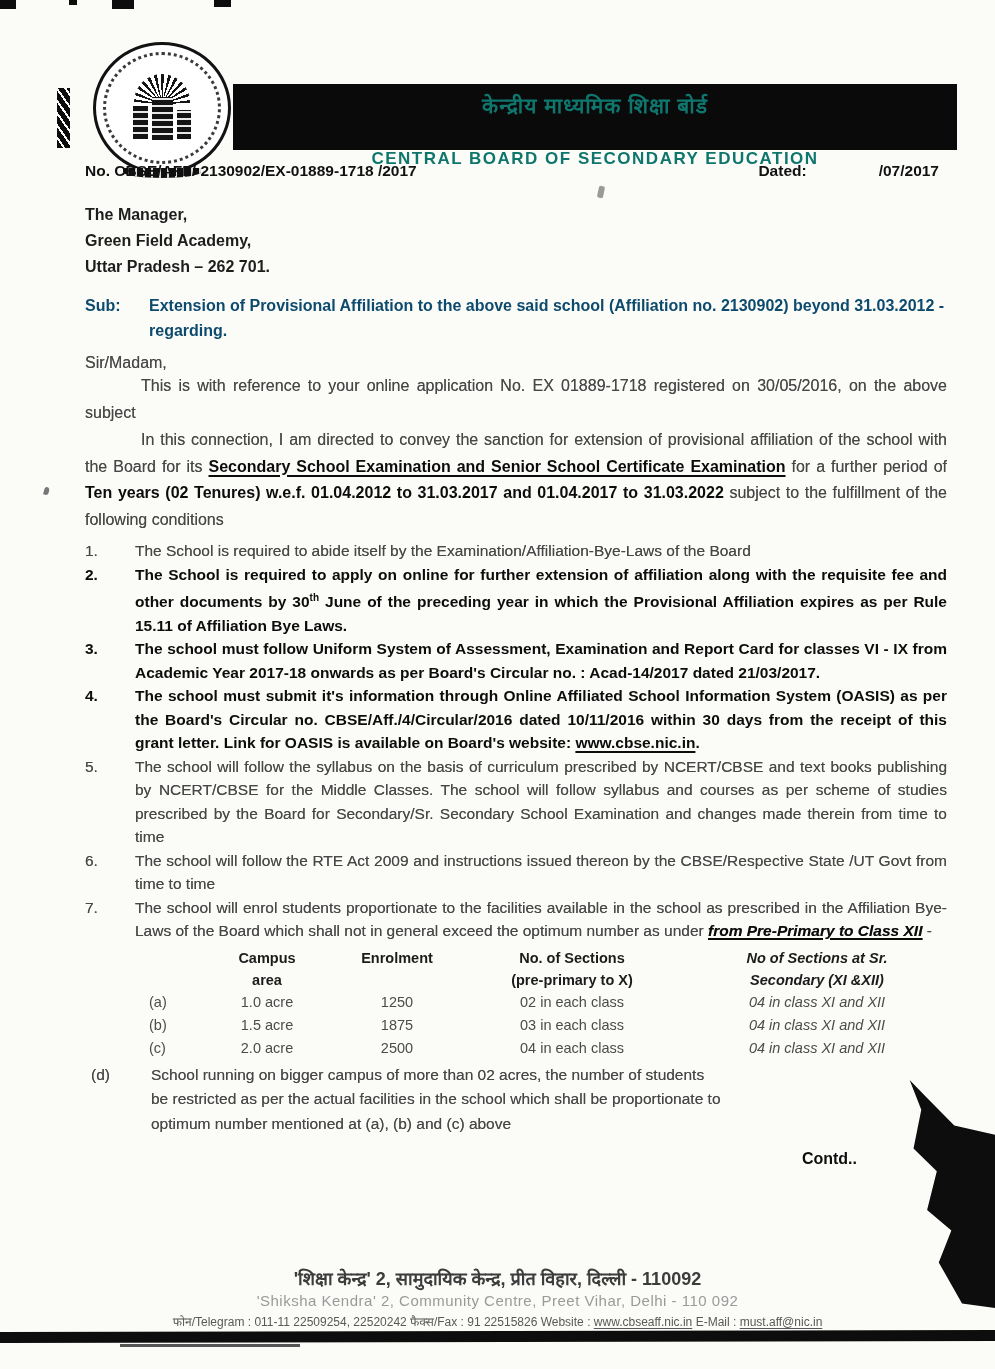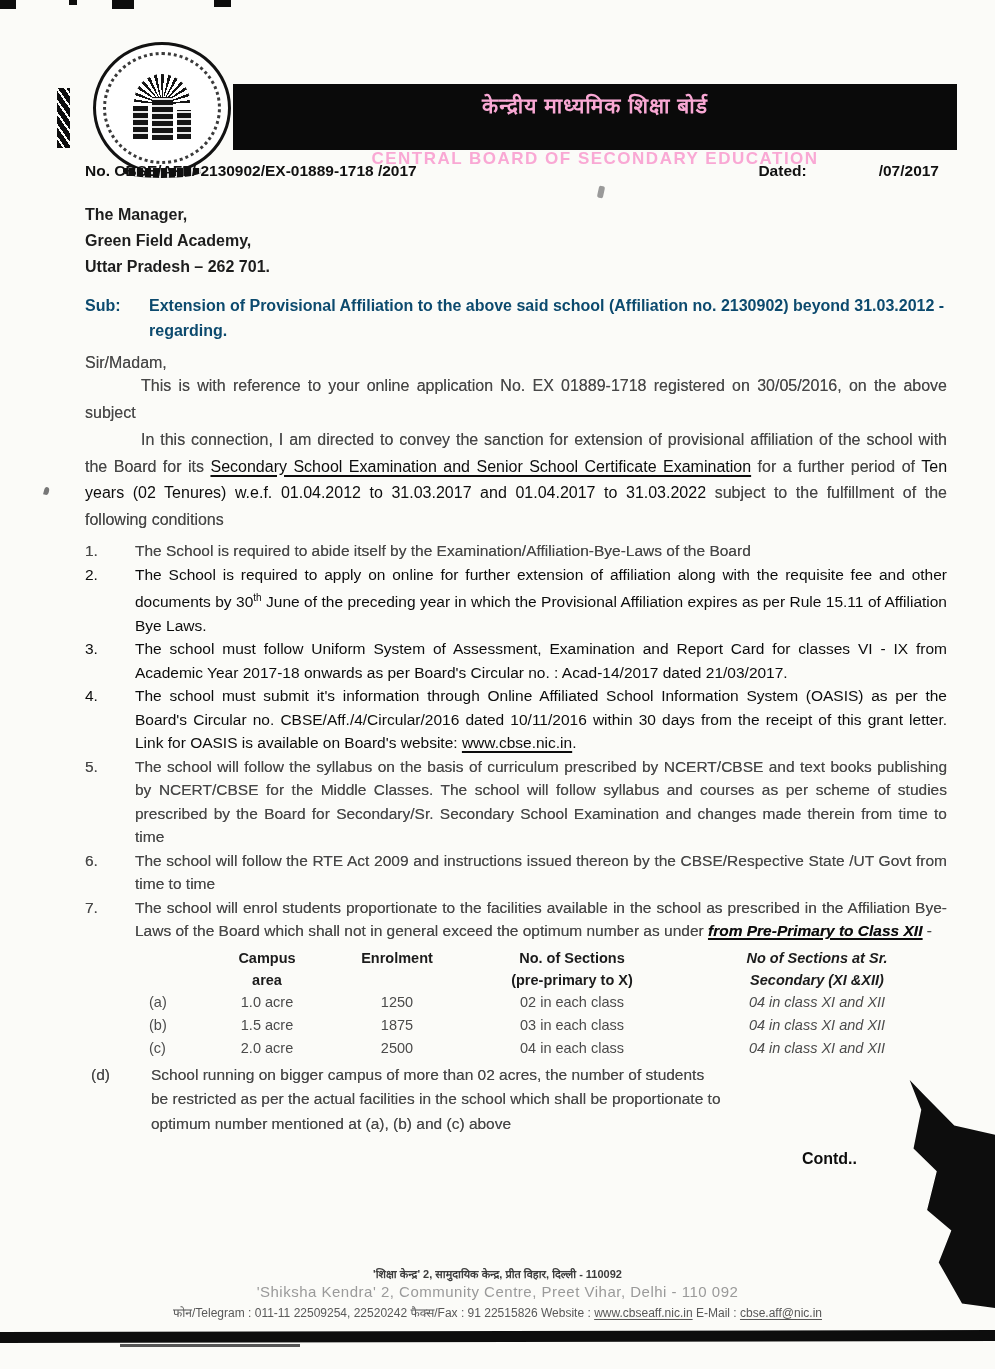--- a/index.html
+++ b/index.html
@@ -41,35 +41,35 @@
          border-radius:56px 56px 0 0; }
   .bld { position:absolute; background:#141414;
          background-image:repeating-linear-gradient(0deg, transparent 0 5px, rgba(255,255,255,.9) 5px 7px); }
   .b1 { left:20%; bottom:16%; width:15%; height:36%; }
   .b2 { left:40%; bottom:14%; width:21%; height:48%; }
   .b3 { left:66%; bottom:16%; width:14%; height:32%; }
   .ribbon { position:absolute; left:12px; right:12px; bottom:0; height:24px; background:#101010;
             border-radius:8px 8px 50% 50%;
             background-image:repeating-linear-gradient(90deg, transparent 0 6px, rgba(255,255,255,.85) 6px 8px);
             background-clip:content-box; padding:8px 18px 6px; box-sizing:border-box; }
-  .banner { position:absolute; left:233px; top:84px; width:724px; height:66px; background:#0a0a0a; color:#f9a8d4; text-align:center; }
+  .banner { position:absolute; left:233px; top:84px; width:724px; height:66px; background:#0a0a0a; color:#0f766e; text-align:center; }
   .banner .hi { font-size:21px; font-weight:bold; letter-spacing:1px; padding-top:7px; }
   .banner .en { font-size:17px; font-weight:bold; letter-spacing:1.5px; padding-top:4px;margin-top:26px; }
 
   
   .content { position:absolute; left:85px; top:162px; width:862px; }
   .refrow { display:flex; justify-content:space-between; font-weight:bold; font-size:15.5px; color:#111; }
   .refrow .right { display:flex; gap:72px; padding-right:8px; }
   .recipient { margin-top:22px; font-weight:bold; font-size:16px; line-height:26px; color:#1d1d1d; }
   .subject { margin-top:13px; display:flex; font-weight:bold; font-size:16px; line-height:25px; color:#0c4a6e; }
   .subject .lbl { width:64px; flex:none; }
   .faded { color:#474747; text-shadow:0 0 .5px rgba(70,70,70,.7); }
   .salutation { margin-top:11px; font-size:16px; }
   .para { margin-top:1px; font-size:16px; line-height:26.5px; text-align:justify; text-indent:56px; }
-  .bold-dark { color:#0c0c0c; font-weight:normal; text-shadow:none; }
+  .bold-dark { color:#0c0c0c; font-weight:bold; text-shadow:none; }
   .u { text-decoration:underline; text-decoration-thickness:2px; text-underline-offset:3px; }
   .conds { margin-top:6px; }
   .cond { display:flex; font-size:15.5px; line-height:23.5px; }
   .cond .num { width:50px; flex:none; }
   .cond .txt { flex:1; text-align:justify; }
   .cond sup { font-size:10px; }
   .em-phrase { font-weight:bold; font-style:italic; color:#0c0c0c; text-decoration:underline; text-decoration-thickness:2px; text-underline-offset:2px; }
 
   
   .tbl { margin:4px 0 0 56px; width:806px; font-size:14.5px; color:#4b4b4b; }
@@ -80,21 +80,21 @@
   .thead .sr { font-style:italic; }
   .cell-sr { font-style:italic; }
 
   .item-d { display:flex; margin-top:3px; font-size:15.5px; line-height:24.5px; }
   .item-d .num { width:60px; flex:none; padding-left:6px; }
   .item-d span { display:block; }
   .contd { margin-top:14px; text-align:right; padding-right:90px; font-weight:bold; font-size:16px; color:#0d0d0d; }
 
   
   .footer { position:absolute; left:0; top:1266px; width:995px; text-align:center; }
-  .f1 { font-size:11px; color:#3c3c3c; font-weight:bold; }
+  .f1 { font-size:18px; color:#3c3c3c; font-weight:bold; }
   .f2 { font-size:15px; color:#9a9a9a; letter-spacing:.5px; margin-top:2px; }
   .f3 { font-size:12px; color:#585858; margin-top:4px; }
   .f3 .u { text-decoration-thickness:1px; text-underline-offset:2px; }
 </style>
 </head>
 <body>
 
 <div class="page">
 
   <div class="artifact top-m1"></div>
@@ -239,19 +239,19 @@
         <span>optimum number mentioned at (a), (b) and (c) above</span>
       </span>
     </div>
 
     <div class="contd">Contd..</div>
   </div>
 
   <div class="footer">
     <div class="f1">'शिक्षा केन्द्र' 2, सामुदायिक केन्द्र, प्रीत विहार, दिल्ली - 110092</div>
     <div class="f2">'Shiksha Kendra' 2, Community Centre, Preet Vihar, Delhi - 110 092</div>
-    <div class="f3"><span>फोन/Telegram : 011-11 22509254, 22520242 फैक्स/Fax : 91 22515826 Website : </span><span class="u">www.cbseaff.nic.in</span><span>  E-Mail : </span><span class="u">cbse.aff@nic.in</span></div>
+    <div class="f3"><span>फोन/Telegram : 011-11 22509254, 22520242 फैक्स/Fax : 91 22515826 Website : </span><span class="u">www.cbseaff.nic.in</span><span>  E-Mail : </span><span class="u">must.aff@nic.in</span></div>
   </div>
 
   <div class="artifact corner-blob"></div>
   <div class="artifact bottom-bar"></div>
   <div class="artifact bottom-bar2"></div>
 </div>
 
 </body></html>

